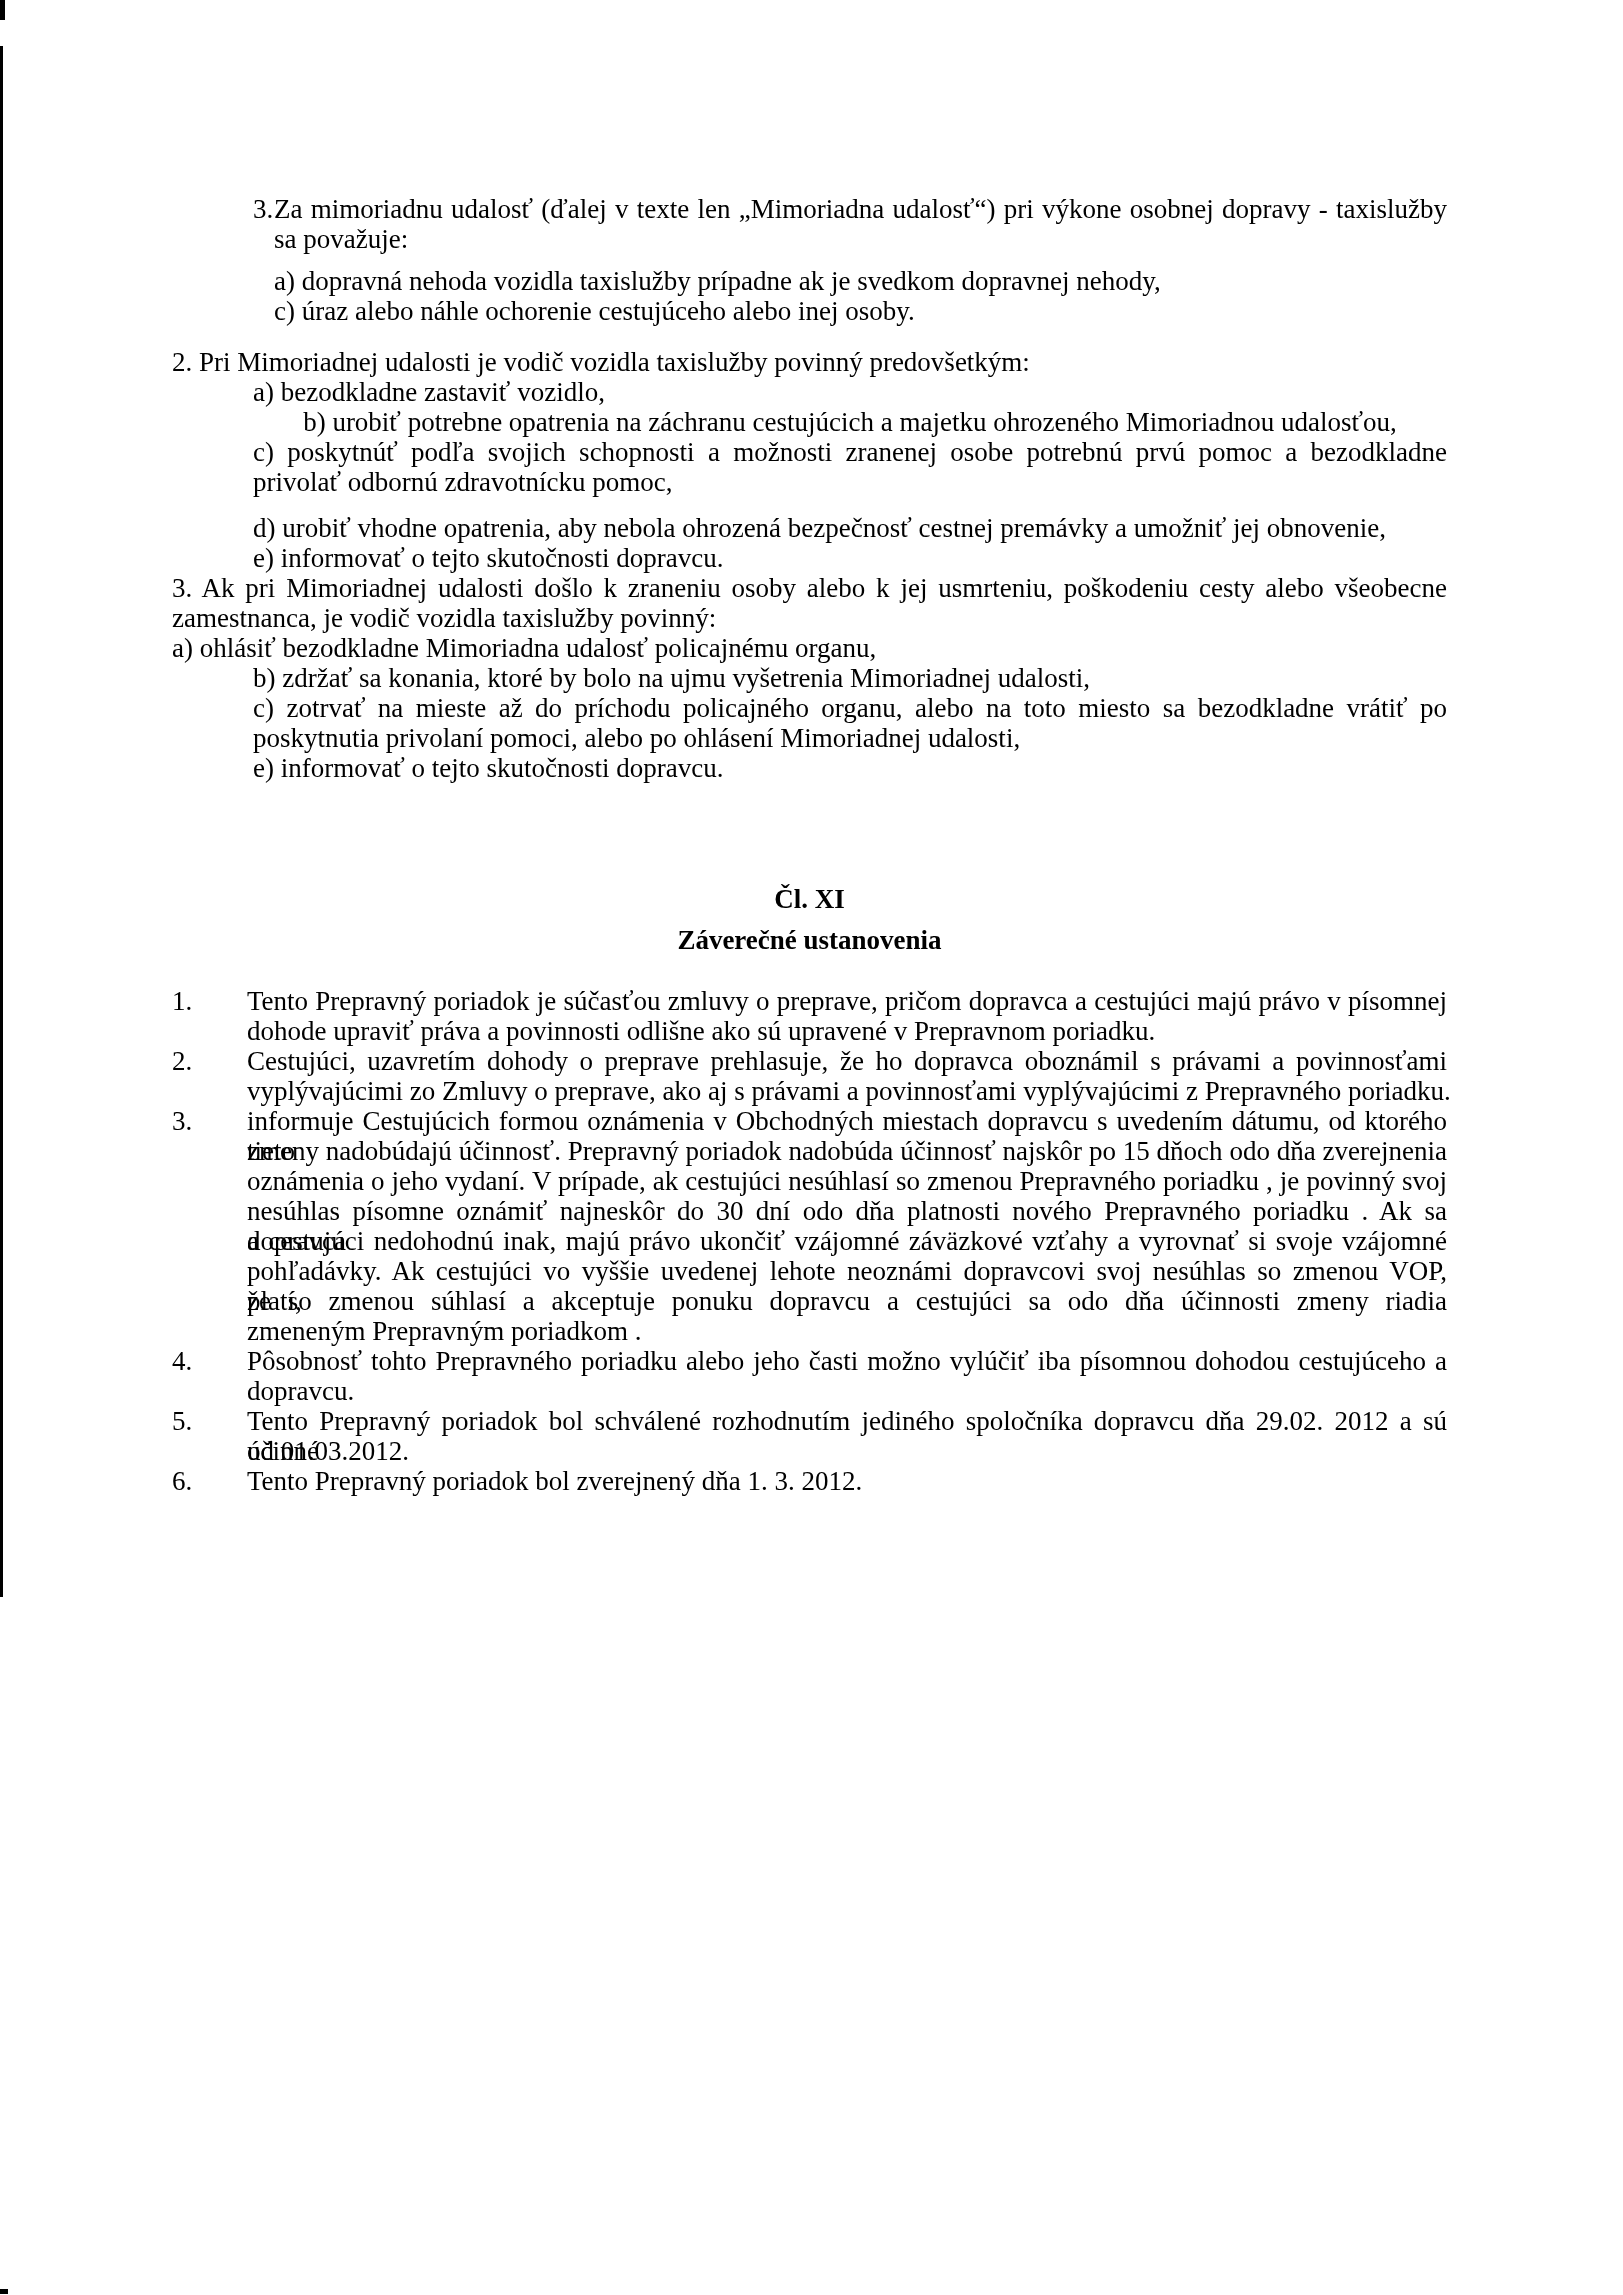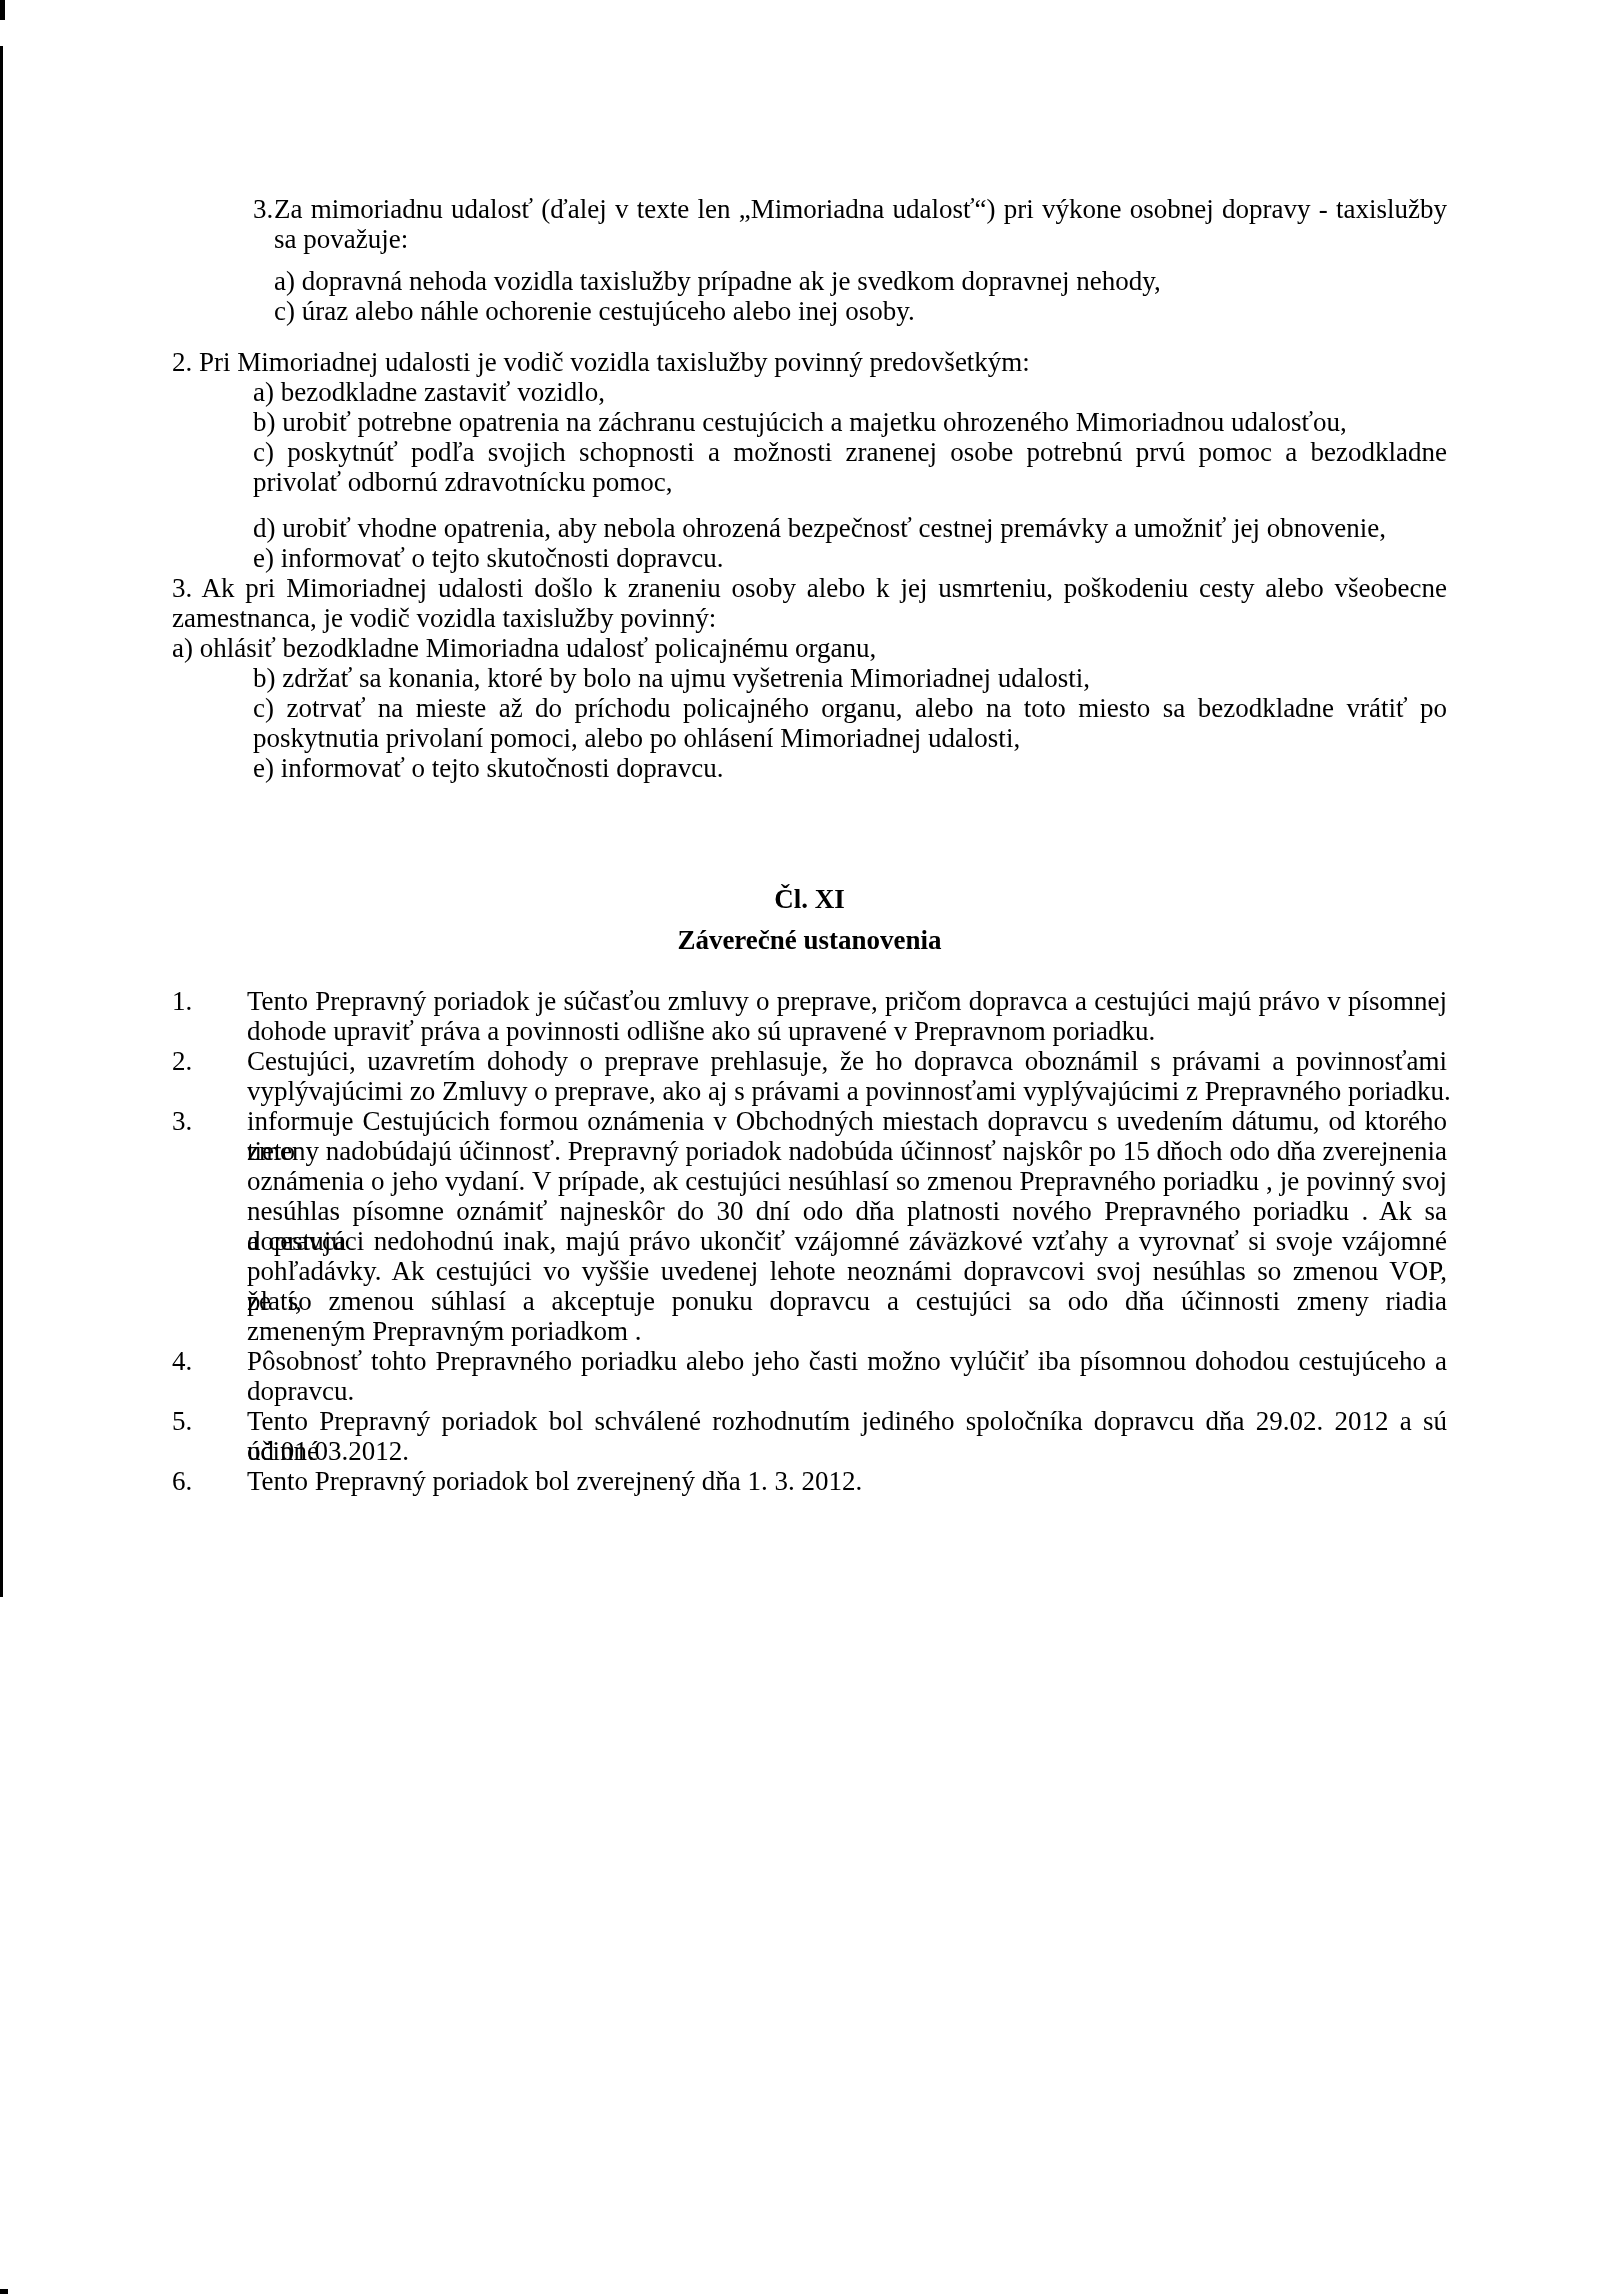--- a/index.html
+++ b/index.html
@@ -118,21 +118,21 @@
       <span class="body-text">sa považuje:</span>
     </div>
   </div>
   <div class="line ind1" style="padding-left:102px;">a) dopravná nehoda vozidla taxislužby prípadne ak je svedkom dopravnej nehody,</div>
   <div class="line" style="padding-left:102px;">c) úraz alebo náhle ochorenie cestujúceho alebo inej osoby.</div>
 
   <div class="gap-small"></div>
 
   <div class="line">2. Pri Mimoriadnej udalosti  je vodič vozidla taxislužby povinný predovšetkým:</div>
   <div class="line" style="padding-left:81px;">a) bezodkladne zastaviť vozidlo,</div>
-  <div class="line" style="padding-left:81px;">b) urobiť potrebne opatrenia na záchranu cestujúcich a majetku ohrozeného Mimoriadnou udalosťou,</div>
+  <div class="line" style="padding-left:81px;text-align:center;">b) urobiť potrebne opatrenia na záchranu cestujúcich a majetku ohrozeného Mimoriadnou udalosťou,</div>
   <div class="line justify" style="padding-left:81px;">c) poskytnúť podľa svojich schopnosti a možnosti zranenej osobe potrebnú prvú pomoc a bezodkladne</div>
   <div class="line" style="padding-left:81px;">privolať odbornú zdravotnícku pomoc,</div>
   <div class="line" style="padding-left:81px;margin-top:16px;">d) urobiť vhodne opatrenia, aby nebola ohrozená bezpečnosť cestnej premávky a umožniť jej obnovenie,</div>
   <div class="line" style="padding-left:81px;">e) informovať o tejto skutočnosti dopravcu.</div>
 
   <div class="line justify">3. Ak pri Mimoriadnej udalosti došlo k zraneniu osoby alebo k jej usmrteniu, poškodeniu cesty alebo všeobecne</div>
   <div class="line">zamestnanca, je vodič vozidla taxislužby povinný:</div>
   <div class="line">a) ohlásiť bezodkladne Mimoriadna udalosť policajnému organu,</div>
   <div class="line" style="padding-left:81px;">b) zdržať sa konania, ktoré by bolo na ujmu vyšetrenia Mimoriadnej udalosti,</div>
   <div class="line justify" style="padding-left:81px;">c) zotrvať na mieste až do príchodu policajného organu, alebo na toto miesto sa bezodkladne vrátiť po</div>

